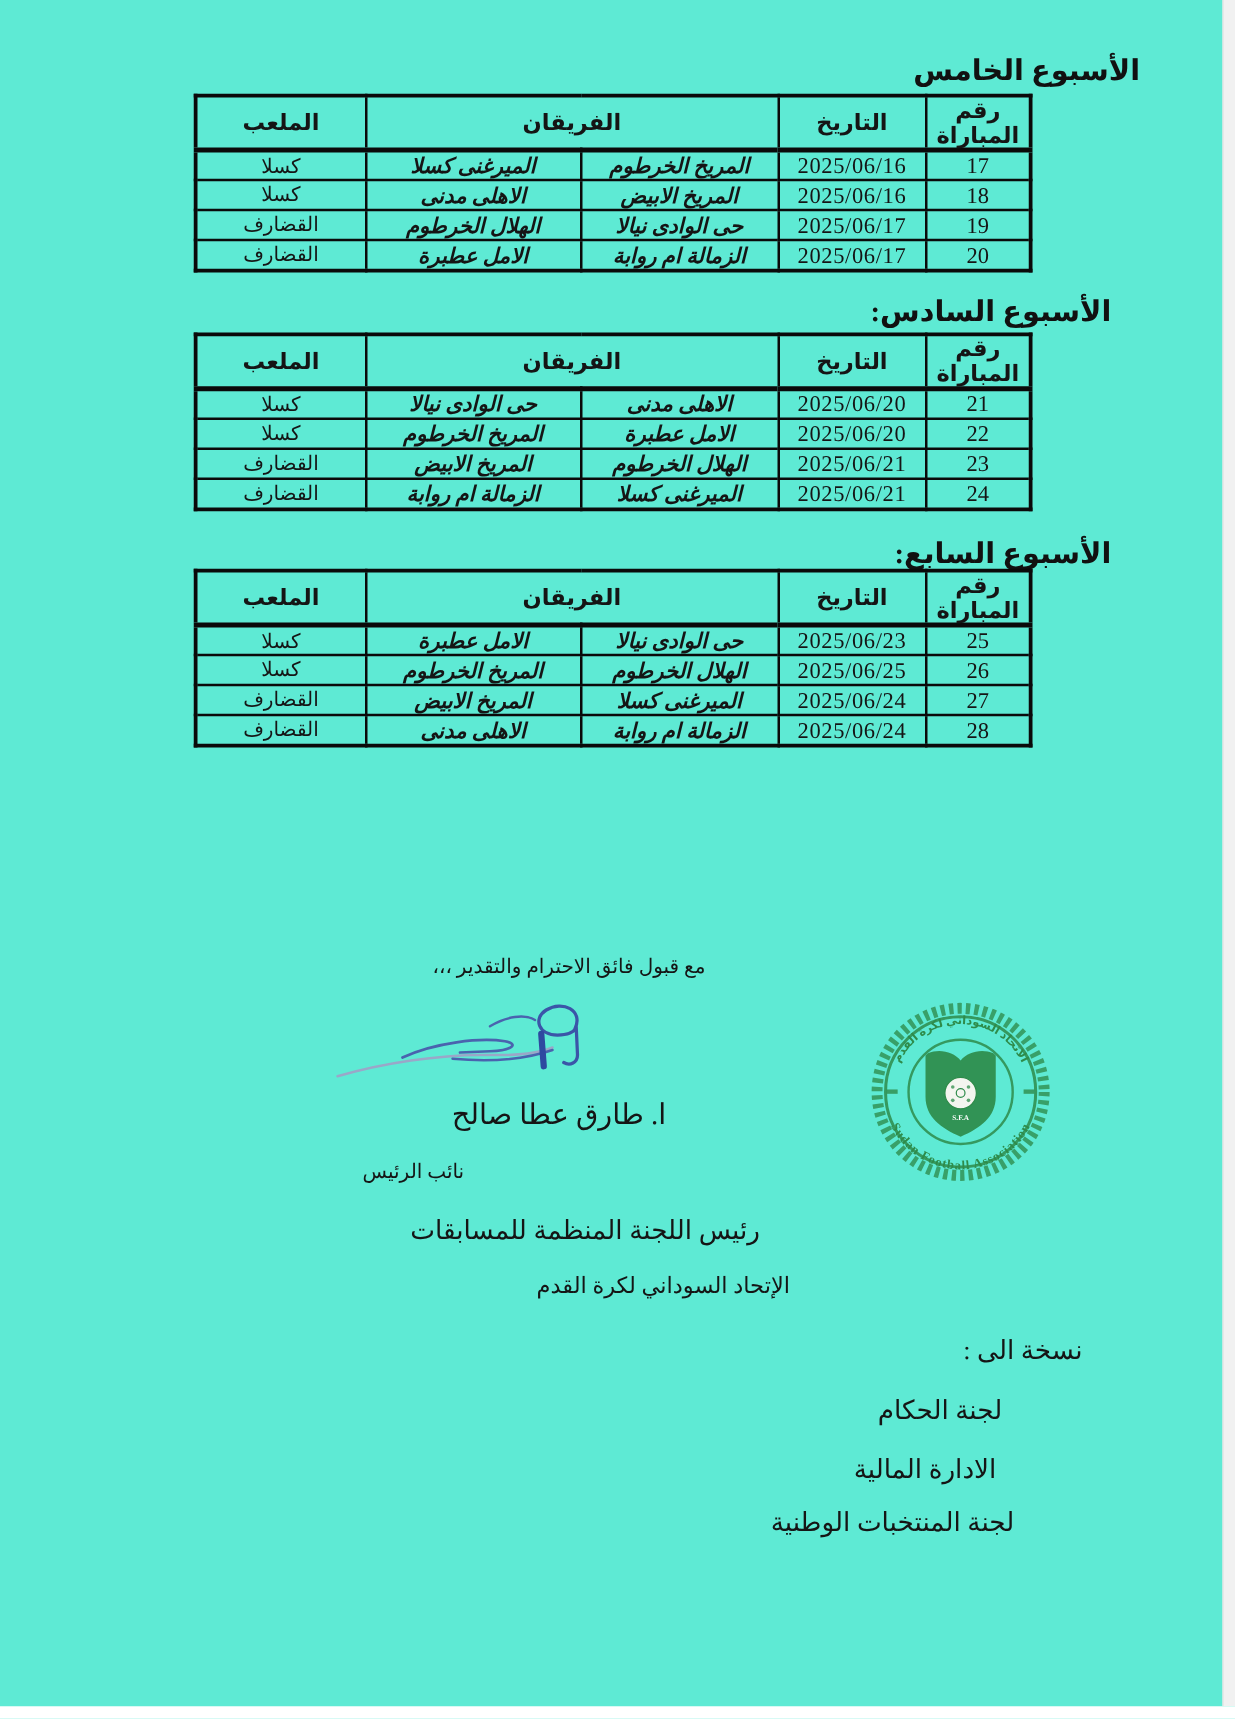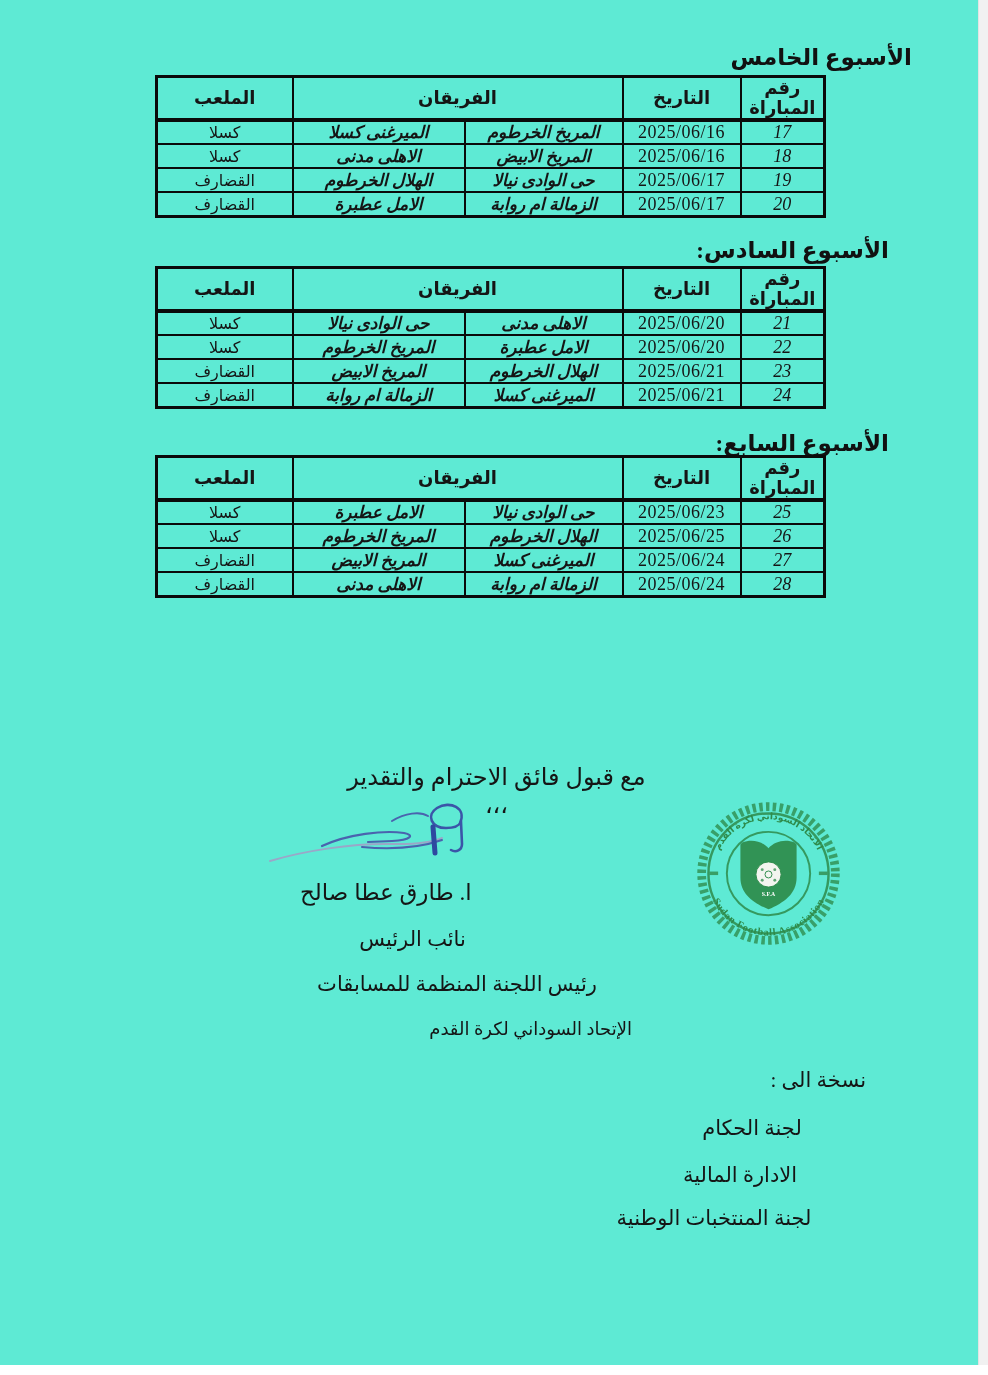--- a/index.html
+++ b/index.html
@@ -25,31 +25,31 @@
 
   
   .sched { position:absolute; left:155px; width:668px; direction:rtl;
            border-collapse:collapse; table-layout:fixed;
            border:3px solid #0a0a0a; }
   #tb0 { top:75px; } #tb1 { top:266px; } #tb2 { top:455px; }
   .sched th, .sched td { border:2px solid #0a0a0a; text-align:center; vertical-align:middle; padding:0 2px; }
   .sched thead th { height:40px; font-size:18px; font-weight:bold; line-height:1.12;
                     border-bottom:4px solid #0a0a0a; }
   .sched td { height:24px; }
-  .td-no   { font-size:18px;font-style:italic; }
+  .td-no   { font-size:18px; }
   .td-date { font-size:18px; direction:ltr; unicode-bidi:isolate; letter-spacing:.5px;margin-top:28px; }
   .td-team { font-size:17px; font-weight:bold;font-style:italic; }
   .td-venue{ font-size:16px; }
 
   
-  #closing  { top:763px; left:334px; width:325px; text-align:center; font-size:24px; }
+  #closing  { top:763px; left:346px; width:325px; text-align:left; font-size:16px; }
   #sig      { top:799px; left:264px; }
-  #sig-name { top:879px; left:300px; width:245px; text-align:left; font-size:23px; }
-  #sig-t1   { top:927px; left:290px; width:245px; text-align:center; font-size:21px; }
-  #sig-t2   { top:972px; left:306px; width:302px; text-align:center; font-size:21px; }
+  #sig-name { top:879px; left:288px; width:245px; text-align:right; font-size:23px; }
+  #sig-t1   { top:927px; left:290px; width:245px; text-align:left; font-size:16px; }
+  #sig-t2   { top:972px; left:306px; width:302px; text-align:right; font-size:21px; }
   #sig-t3   { top:1018px; left:330px; width:302px; text-align:right; font-size:18px; }
   #stamp    { top:796px; left:691px; width:155px; height:155px; }
 
   #cc-label { top:1068px; right:122px; font-size:21px; white-space:nowrap; }
   .cc-item  { position:absolute; text-align:center; font-size:21px; direction:rtl; }
   #cc0 { top:1116px; left:651px; width:202px; }
   #cc1 { top:1163px; left:640px; width:200px; }
   #cc2 { top:1206px; left:599px; width:230px; }
 </style>
 </head>

